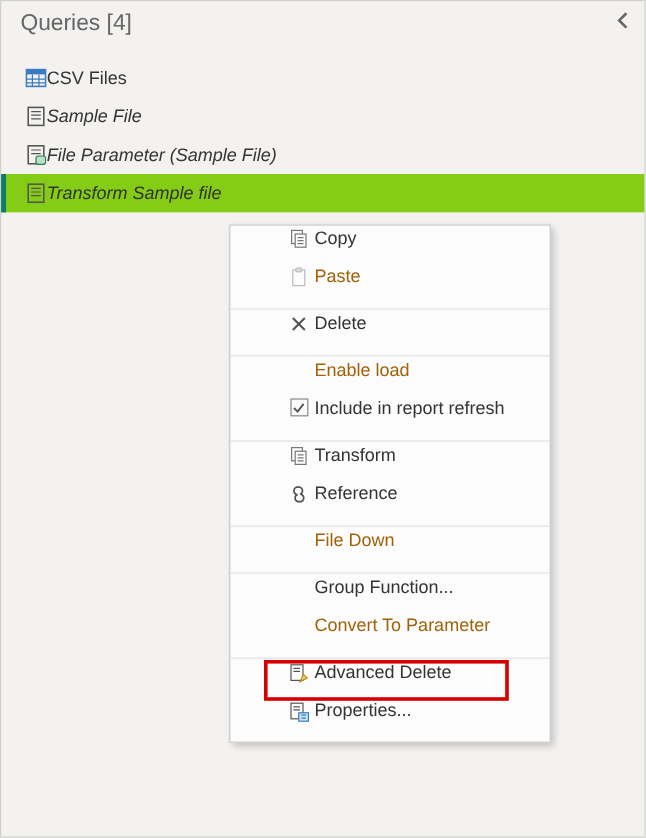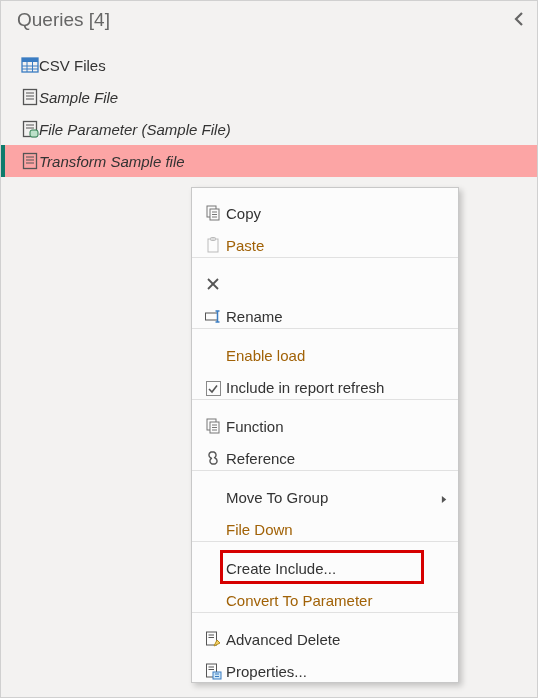--- a/index.html
+++ b/index.html
@@ -16,38 +16,38 @@
     position: relative;
   }
   .pane {
     border: 1px solid #d0d0d0;
     width: 538px;
     height: 698px;
     position: relative;
   }
   .pane-header {
     display: flex;
-    align-items: center;
+    align-items: flex-start;
     justify-content: space-between;
     padding: 8px 10px 8px 16px;
   }
   .pane-title {
     font-size: 19px;
     color: #666;
   }
   .collapse-btn { color:#666; cursor:pointer; }
   .query-list { padding-top: 10px; }
   .query-item {
     display: flex;
     align-items: center;
     height: 32px;
     padding-left: 20px;
   }
   .query-item.selected {
-    background: #fca5a5;
+    background: #84cc16;
     position: relative;
   }
   .query-item.selected::before {
     content: "";
     position: absolute;
     left: 0; top: 0; bottom: 0;
     width: 4px;
     background: #0f7b6c;
   }
   .query-item .label { font-size: 15px; color:#333; }
@@ -61,25 +61,26 @@
     left: 190px;
     top: 186px;
     width: 268px;
     background: #fcfcfc;
     border: 1px solid #c8c8c8;
     box-shadow: 3px 3px 6px rgba(0,0,0,0.2);
     padding: 2px 0;
   }
   .cm-item {
     display: flex;
-    align-items: flex-end;
+    align-items: flex-start;
     height: 32px;
     padding: 0 28px 0 8px;
     color: #333;
     position: relative;
+    margin-left: 36px;
   }
   .cm-item.disabled { color: #a16207; }
   .cm-icon { width:26px; display:inline-flex; align-items:center; justify-content:center; flex:0 0 26px; }
   .cm-icon svg { width:18px; height:18px; }
   .cm-label { flex: 1; font-size: 15px; }
   .cm-sep { height:1px; background:#e1e1e1; margin:3px 0; }
   .cm-sub { color:#666; font-size:11px; position:absolute; right:10px; }
   .highlight-box {
     position:absolute;
     border:3px solid #d60000;
@@ -186,33 +187,23 @@
 
     <div class="cm-sep"></div>
 
     <div class="cm-item">
       <span class="cm-icon">
         <svg viewBox="0 0 18 18">
             <line x1="4" y1="4" x2="14" y2="14" stroke="#555" stroke-width="1.8"></line>
             <line x1="14" y1="4" x2="4" y2="14" stroke="#555" stroke-width="1.8"></line>
           </svg>
       </span>
-    </div>
-
-    <div class="cm-item">
-      <span class="cm-icon">
-        <svg viewBox="0 0 18 18">
-            <rect x="1.5" y="6" width="12" height="7" fill="none" stroke="#555"></rect>
-            <line x1="13.5" y1="4" x2="13.5" y2="15" stroke="#3a7cc2" stroke-width="1.5"></line>
-            <line x1="11.5" y1="4" x2="15.5" y2="4" stroke="#3a7cc2" stroke-width="1.5"></line>
-            <line x1="11.5" y1="15" x2="15.5" y2="15" stroke="#3a7cc2" stroke-width="1.5"></line>
-          </svg>
-      </span>
-      <span class="cm-label">Rename</span>
-    </div>
+      <span class="cm-label">Delete</span>
+    </div>
+
 
     <div class="cm-sep"></div>
 
     <div class="cm-item disabled">
       <span class="cm-icon"></span>
       <span class="cm-label">Enable load</span>
     </div>
 
     <div class="cm-item">
       <span class="cm-icon">
@@ -230,56 +221,47 @@
     <div class="cm-item">
       <span class="cm-icon">
         <svg viewBox="0 0 18 18">
             <rect x="3" y="2" width="9" height="11" fill="none" stroke="#777"></rect>
             <rect x="6" y="5" width="9" height="11" fill="#fcfcfc" stroke="#777"></rect>
             <line x1="8" y1="8" x2="13" y2="8" stroke="#777"></line>
             <line x1="8" y1="10.5" x2="13" y2="10.5" stroke="#777"></line>
             <line x1="8" y1="13" x2="13" y2="13" stroke="#777"></line>
           </svg>
       </span>
-      <span class="cm-label">Function</span>
+      <span class="cm-label">Transform</span>
     </div>
 
     <div class="cm-item">
       <span class="cm-icon">
         <svg viewBox="0 0 18 18">
             <path d="M7 9 a3.2 3.2 0 0 1 0-6 l3 0 a3.2 3.2 0 0 1 0 6" fill="none" stroke="#555" stroke-width="1.4"></path>
             <path d="M11 9 a3.2 3.2 0 0 1 0 6 l-3 0 a3.2 3.2 0 0 1 0-6" fill="none" stroke="#555" stroke-width="1.4"></path>
           </svg>
       </span>
       <span class="cm-label">Reference</span>
     </div>
 
     <div class="cm-sep"></div>
 
-    <div class="cm-item">
-      <span class="cm-icon"></span>
-      <span class="cm-label">Move To Group</span>
-      <span class="cm-sub">
-        <svg viewBox="0 0 8 10" width="7" height="9">
-            <path d="M1 1 L6 5 L1 9 Z" fill="#555"></path>
-          </svg>
-      </span>
-    </div>
 
 
     <div class="cm-item disabled">
       <span class="cm-icon"></span>
       <span class="cm-label">File Down</span>
     </div>
 
     <div class="cm-sep"></div>
 
     <div class="cm-item">
       <span class="cm-icon"></span>
-      <span class="cm-label">Create Include...</span>
+      <span class="cm-label">Group Function...</span>
     </div>
 
     <div class="cm-item disabled">
       <span class="cm-icon"></span>
       <span class="cm-label">Convert To Parameter</span>
     </div>
 
     <div class="cm-sep"></div>
 
     <div class="cm-item">

